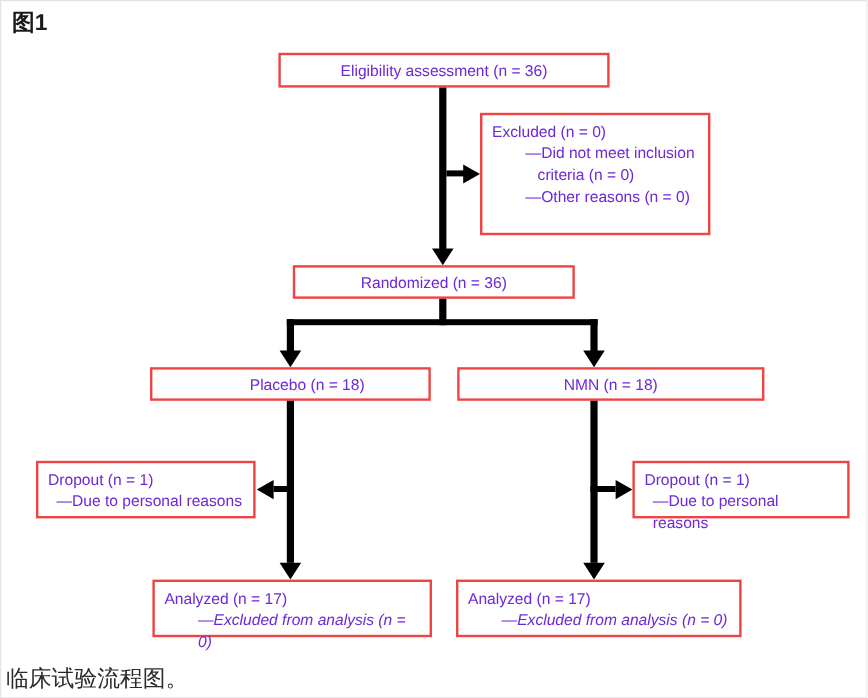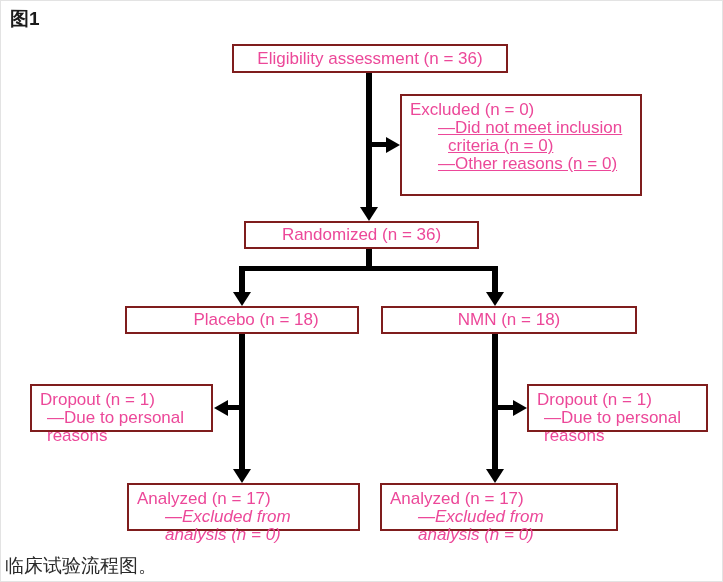--- a/index.html
+++ b/index.html
@@ -14,37 +14,37 @@
   }
   .fig-label {
     position: absolute;
     left: 10px; top: 6px;
     font-size: 19px;
     font-weight: bold;
     color: #1a1a1a;
   }
   .box {
     position: absolute;
-    border: 2px solid #7f1d1d;
+    border: 2px solid #ef4444;
     background: #ffffff;
     box-sizing: border-box;
-    font-size: 17px;
-    color: #ec4899;
+    font-size: 13px;
+    color: #6d28d9;
   }
   .box.center {
     display: flex;
     align-items: center;
     justify-content: center;
     text-align: center;
   }
   .box.multi { padding: 5px 8px 4px 8px; line-height: 18px; }
   .box.multi .title { padding-left: 0; }
   .box.multi .sub-sm { padding-left: 7px; }
   .box.multi .sub-md { padding-left: 28px; font-style: italic; }
-  .box.multi .sub-wrap { padding-left: 38px; text-indent: -10px; text-decoration: underline; }
+  .box.multi .sub-wrap { padding-left: 38px; text-indent: -10px; }
   .vline, .hline { position: absolute; background: #000000; }
   .arrow-down {
     position: absolute; width: 0; height: 0;
     border-left: 9px solid transparent;
     border-right: 9px solid transparent;
     border-top: 14px solid #000000;
   }
   .arrow-right {
     position: absolute; width: 0; height: 0;
     border-top: 8px solid transparent;
@@ -74,21 +74,21 @@
   <div class="box center" style="left:232px; top:44px; width:276px; height:29px;">
     <span>Eligibility assessment (n = 36)</span>
   </div>
 
   <div class="vline" style="left:366px; top:73px; width:6px; height:135px;"></div>
   <div class="arrow-down" style="left:360px; top:207px;"></div>
 
   <div class="hline" style="left:372px; top:142px; width:15px; height:5px;"></div>
   <div class="arrow-right" style="left:386px; top:137px;"></div>
 
-  <div class="box multi" style="left:400px; top:94px; width:242px; height:102px;">
+  <div class="box multi" style="left:400px; top:94px; width:192px; height:102px;">
     <div class="title">Excluded (n = 0)</div>
     <div class="sub-wrap">—Did not meet inclusion criteria (n = 0)</div>
     <div class="sub-wrap">—Other reasons (n = 0)</div>
   </div>
 
   <div class="box center" style="left:244px; top:221px; width:235px; height:28px;">
     <span>Randomized (n = 36)</span>
   </div>
 
   <div class="vline" style="left:366px; top:249px; width:6px; height:22px;"></div>

